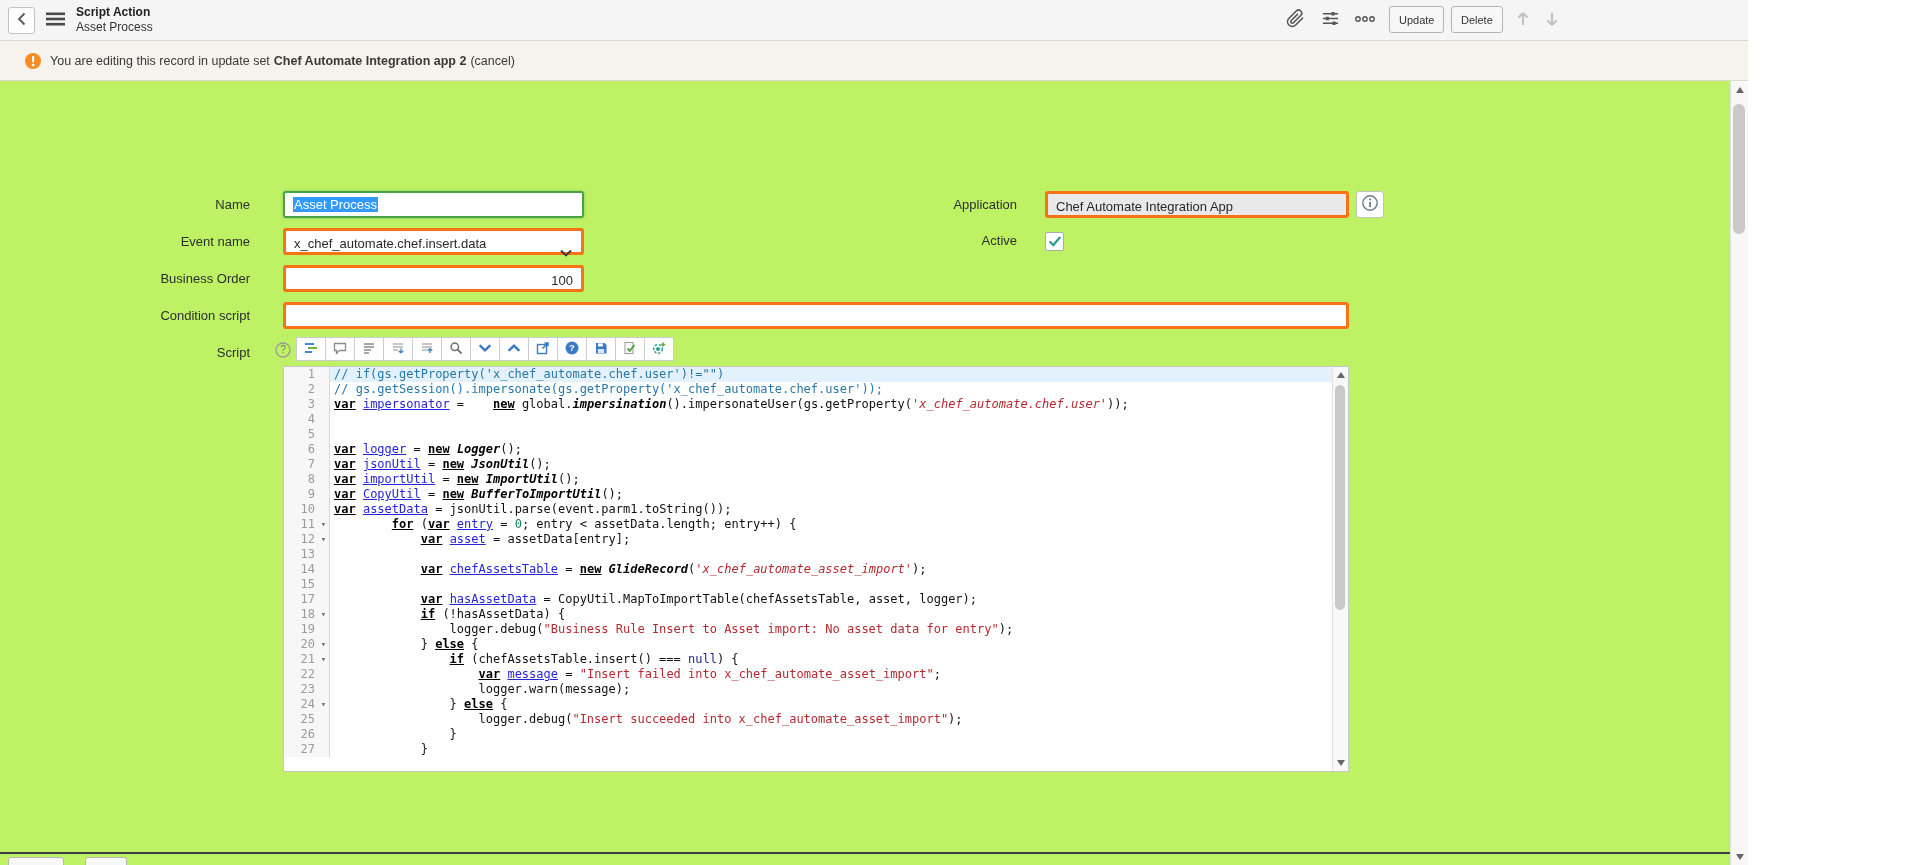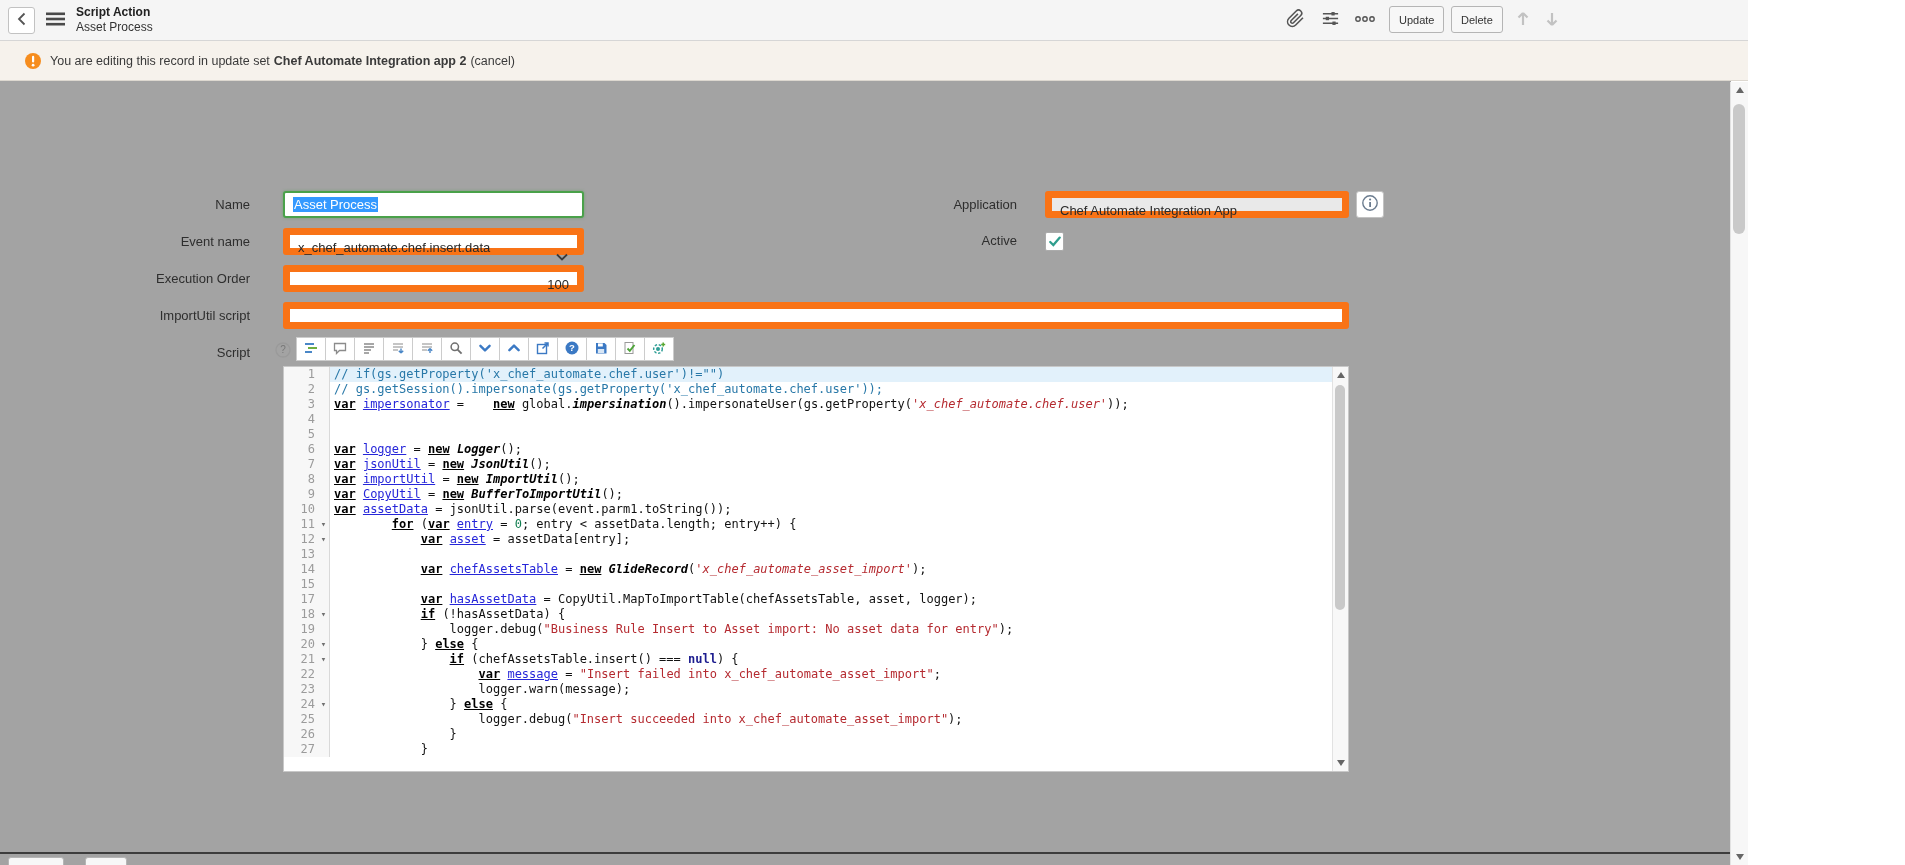--- a/index.html
+++ b/index.html
@@ -28,23 +28,23 @@
 
   
   .notice{position:absolute;top:41px;left:0;right:0;height:39px;background:#f6f2ec;border-bottom:1px solid #ddd8d0;
           display:flex;align-items:center;padding-left:24px;font-size:12.5px;color:#3a3a3a;}
   .warn-ic{display:inline-flex;margin-right:8px;}
   .ntext b{font-weight:bold;}
   .cancel-link{cursor:pointer;color:#3a3a3a;margin-left:4px;}
   .ntext .us-name{margin-left:4px;}
 
   
-  .main{position:absolute;top:81px;left:0;right:17px;bottom:0;background:#a3a3a3;}
+  .main{position:absolute;top:81px;left:0;right:17px;bottom:0;background:#bef264;}
   .lbl{position:absolute;left:0;width:250px;text-align:right;font-size:13px;line-height:27px;color:#2e2e2e;}
-  .fld{position:absolute;box-sizing:border-box;height:27px;border:7px solid #f97316;border-radius:3px;background:#fff;
+  .fld{position:absolute;box-sizing:border-box;height:27px;border:3px solid #f97316;border-radius:3px;background:#fff;
        font-size:13px;line-height:25px;padding:0 8px;color:#292929;font-family:"Liberation Sans",sans-serif;}
   .name-input{left:283px;top:110px;width:301px;border:2px solid #4aa14a;line-height:23px;
               box-shadow:0 0 3px rgba(74,161,74,.55);}
   .sel{background:#3399ff;color:#fff;padding:0 1px;}
   .select{left:283px;top:147px;width:301px;cursor:pointer;}
   .chev{position:absolute;right:9px;top:9px;}
   .num-fld{left:283px;top:184px;width:301px;text-align:right;}
   .cond{left:283px;top:221px;width:1066px;}
   .ro{left:1045px;top:110px;width:304px;background:#e9e9e9;}
   .info-btn{position:absolute;left:1356px;top:110px;width:28px;height:27px;background:#fff;border:1px solid #c2c2c2;
@@ -71,21 +71,21 @@
   .cm-fold{flex:0 0 11px;color:#707070;font-size:9px;line-height:15px;cursor:pointer;text-align:center;}
   .cm-code{flex:1;white-space:pre;padding-left:4px;color:#111;cursor:text;}
   .cm-line.active .cm-code{background:#e2f1fb;}
   .tk-kw{font-weight:bold;color:#000;text-decoration:underline;}
   .tk-def{color:#2626d9;text-decoration:underline;}
   .tk-type{font-style:italic;font-weight:bold;color:#000;}
   .tk-str{color:#b52a30;}
   .tk-str2{color:#b52a30;font-style:italic;}
   .tk-com{color:#2878a8;}
   .tk-num{color:#0f7d4f;}
-  .tk-atom{font-weight:bold;color:#1d1d8f;}
+  .tk-atom{font-weight:normal;color:#1d1d8f;}
   .tk-pl{color:#111;}
 
   
   .esb{position:absolute;top:0;right:0;bottom:0;width:15px;background:#f8f8f8;border-left:1px solid #e2e2e2;}
   .psb{position:absolute;top:82px;right:0;bottom:0;width:17px;background:#f7f7f7;border-left:1px solid #e2e2e2;}
   .sb-tri-up{position:absolute;top:5px;left:50%;transform:translateX(-50%);width:0;height:0;
              border:4px solid transparent;border-bottom:6px solid #666;border-top:none;cursor:pointer;}
   .sb-tri-down{position:absolute;bottom:5px;left:50%;transform:translateX(-50%);width:0;height:0;
              border:4px solid transparent;border-top:6px solid #666;border-bottom:none;cursor:pointer;}
   .esb-thumb{position:absolute;left:2px;top:18px;width:10px;height:225px;background:#c9c9c9;border-radius:5px;cursor:grab;}
@@ -194,26 +194,26 @@
     <label class="lbl" style="top:147px">Event name</label>
     <div class="fld select">
       <span>x_chef_automate.chef.insert.data</span>
       <span class="chev">
         <svg width="12" height="8" viewBox="0 0 12 8">
             <path d="M1 1.5l5 5 5-5" fill="none" stroke="#3a3a3a" stroke-width="1.8"></path>
           </svg>
       </span>
     </div>
 
-    <label class="lbl" style="top:184px">Execution Order</label>
+    <label class="lbl" style="top:184px">Business Order</label>
     <div class="fld num-fld">
       <span>100</span>
     </div>
 
-    <label class="lbl" style="top:221px">ImportUtil script</label>
+    <label class="lbl" style="top:221px">Condition script</label>
     <input class="fld cond" value="" style="">
 
     <label class="lbl" style="top:258px">Script</label>
     <span class="fhelp">
       <svg width="16" height="16" viewBox="0 0 16 16">
           <circle cx="8" cy="8" r="7" fill="none" stroke="#9a9a9a" stroke-width="1.3"></circle>
           <text x="8" y="11.4" text-anchor="middle" font-size="10" fill="#777" font-family="Liberation Sans, sans-serif">?</text>
         </svg>
     </span>
     <div class="toolbar">

